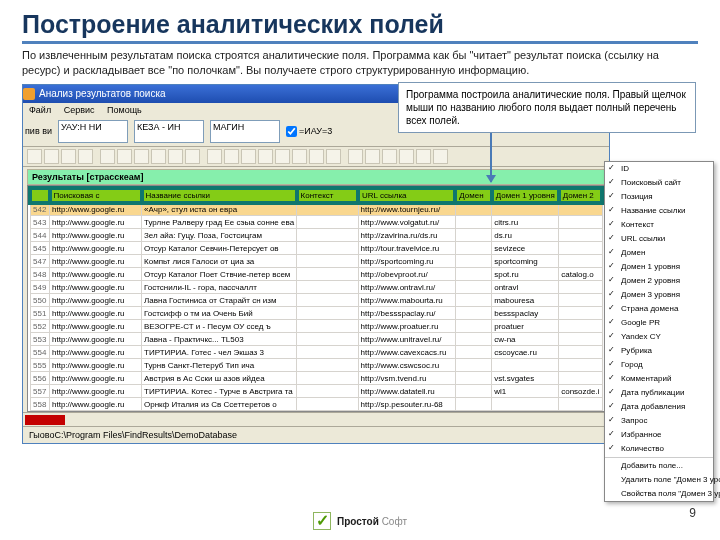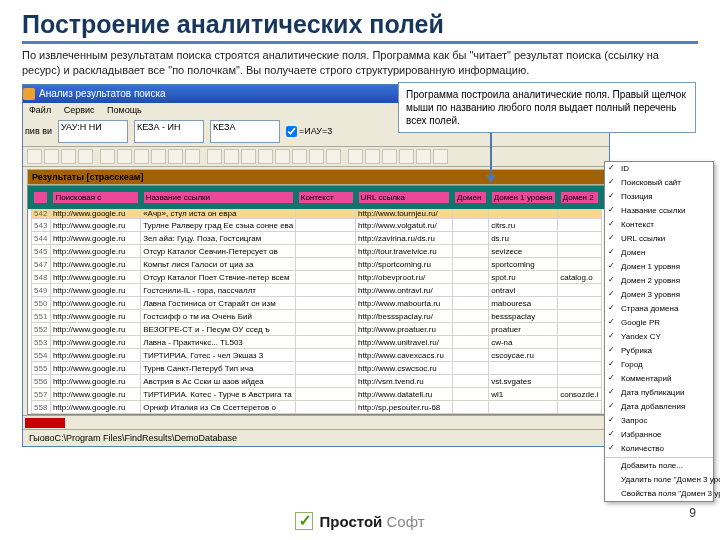--- a/index.html
+++ b/index.html
@@ -17,37 +17,37 @@
   .menubar { background:#ece9d8; padding:2px 6px; font-size:9px; }
   .menubar span { margin-right:10px; }
   .filterrow { padding:3px 2px; display:flex; gap:6px; align-items:center; font-size:9px; }
   .filterrow select,.filterrow .fld { height:23px; font-size:9px; border:1px solid #7f9db9; background:#fff; }
   .filterrow .fld { width:70px; display:inline-block; padding:1px 2px; }
   .cb { display:inline-flex; align-items:flex-start; gap:2px; }
   .cb input { width:11px; height:11px; }
   .toolbar { padding:2px 4px; display:flex; gap:2px; flex-wrap:wrap; border-top:1px solid #aca899; border-bottom:1px solid #aca899; background:#ece9d8; }
   .tb { width:15px; height:15px; background:#f5f3e9; border:1px solid #c9c5b5; display:inline-block; position:relative; }
   .tb.sep { width:3px; border:none; background:none; }
-  .panelhdr { background:#a16207; border:1px solid #b6b29a; margin:2px 4px 0 4px; padding:2px 4px; font-size:9px; font-weight:bold; }
+  .panelhdr { background:#86efac; border:1px solid #b6b29a; margin:2px 4px 0 4px; padding:2px 4px; font-size:9px; font-weight:bold; }
   .grid { margin:0 4px; border:1px solid #888; background:#fff; max-height:232px; overflow:hidden; position:relative; }
   table { border-collapse:collapse; width:100%; font-size:8px; }
-  th { background:#ec4899; border:6px solid #0f766e; padding:1px 2px; font-weight:normal; text-align:left; white-space:nowrap; overflow:hidden; height:14px; }
+  th { background:#84cc16; border:4px solid #0f766e; padding:1px 2px; font-weight:normal; text-align:left; white-space:nowrap; overflow:hidden; height:14px; }
   td { border:1px solid #d6d3ce; padding:0 2px; white-space:nowrap; overflow:hidden; height:13px; }
   tr.sel td { background:#f9d78f; }
   .rownum { width:20px; text-align:center; color:#666; }
   .c-url { width:98px; } .c-name { width:110px; } .c-ctx { width:70px; } .c-urlr { width:100px; } .c-dom { width:38px; } .c-d1 { width:44px; } .c-d2 { width:30px; }
   .scroll-h { height:14px; background:#ece9d8; border-top:1px solid #aca899; position:relative; }
   .scroll-h:before { content:""; position:absolute; left:2px; top:2px; width:40px; height:10px; background:#c40000; }
   .status { padding:3px 6px; font-size:9px; display:flex; justify-content:flex-start; border-top:1px solid #aca899; }
   .ctxmenu { position:absolute; top:76px; right:-105px; width:110px; background:#fff; border:1px solid #888; box-shadow:2px 2px 4px rgba(0,0,0,.3); z-index:25; font-size:8px; }
   .ctxmenu .mi { padding:1px 3px 1px 16px; position:relative; line-height:12px; white-space:nowrap; }
   .ctxmenu .mi.chk:before { content:"✓"; position:absolute; left:3px; top:0; font-size:8px; }
   .ctxmenu hr { border:none; border-top:1px solid #ccc; margin:1px 0; }
   .footer { position:absolute; bottom:6px; left:0; width:720px; text-align:center; }
-  .brand { display:inline-flex; align-items:center; gap:6px; font-size:15px; color:#333; }
+  .brand { display:inline-flex; align-items:center; gap:6px; font-size:10px; color:#333; }
   .brand .logo { width:18px; height:18px; background:#fff; border:1px solid #8fb65f; position:relative; }
   .brand .logo:after { content:"✓"; color:#4e9a06; font-weight:bold; position:absolute; top:-2px; left:2px; font-size:16px; }
   .brand b { color:#1a1a1a; } .brand .lt { color:#888; }
   .pagenum { position:absolute; right:24px; bottom:20px; font-size:12px; color:#333; }
 </style>
 </head>
 <body>
 
 <div class="slide">
   <h1>Построение аналитических полей</h1>
@@ -64,21 +64,21 @@
       </div>
       <div class="menubar">
         <span>Файл</span>
         <span>Сервис</span>
         <span>Помощь</span>
       </div>
       <div class="filterrow">
         <span>пив ви</span>
         <span class="fld">УАУ:Н НИ</span>
         <span class="fld">КЕЗА - ИН</span>
-        <span class="fld">КЕЗА</span>
+        <span class="fld">МАГИН</span>
         <label class="cb">
             <input type="checkbox" checked="" style="">
             <span>=ИАУ=3</span>
           </label>
       </div>
       <div class="toolbar">
         <span class="tb"></span>
           <span class="tb"></span>
           <span class="tb"></span>
           <span class="tb"></span>

